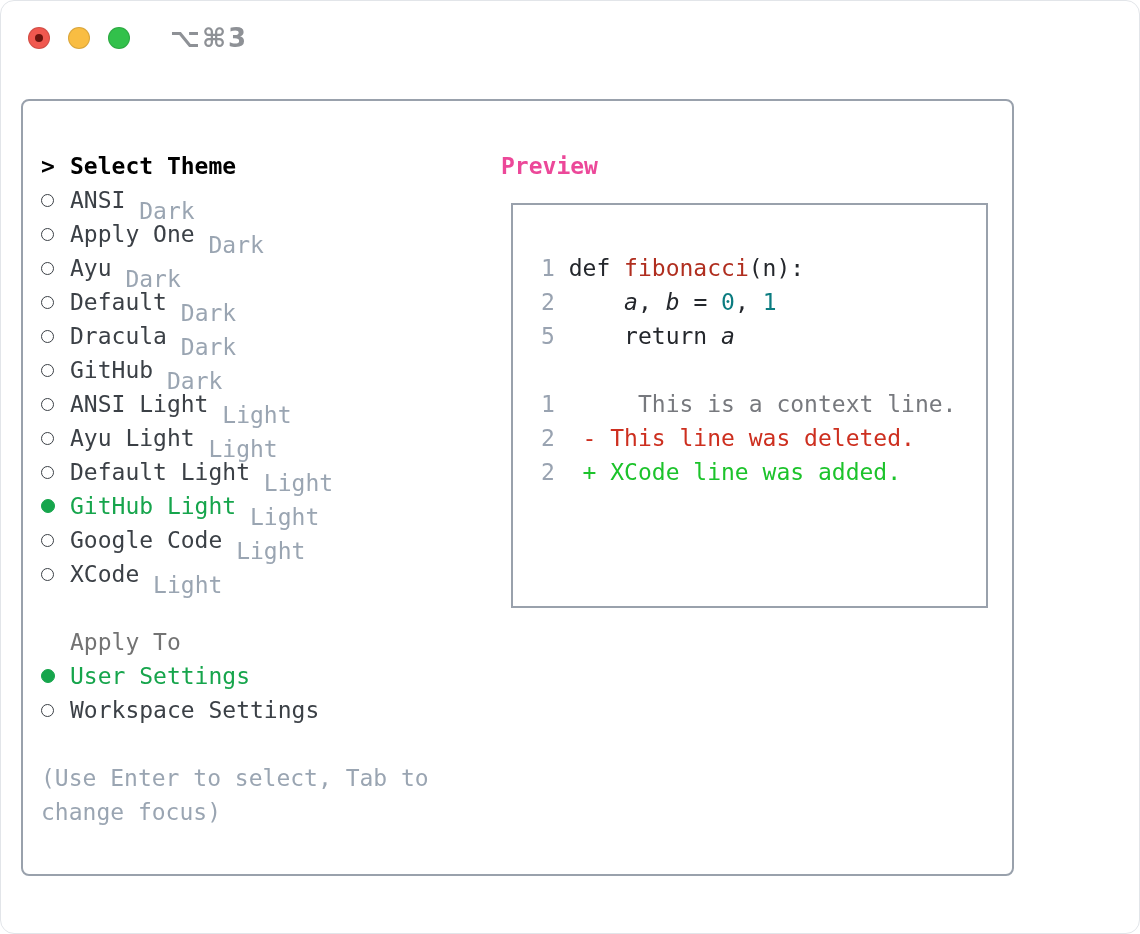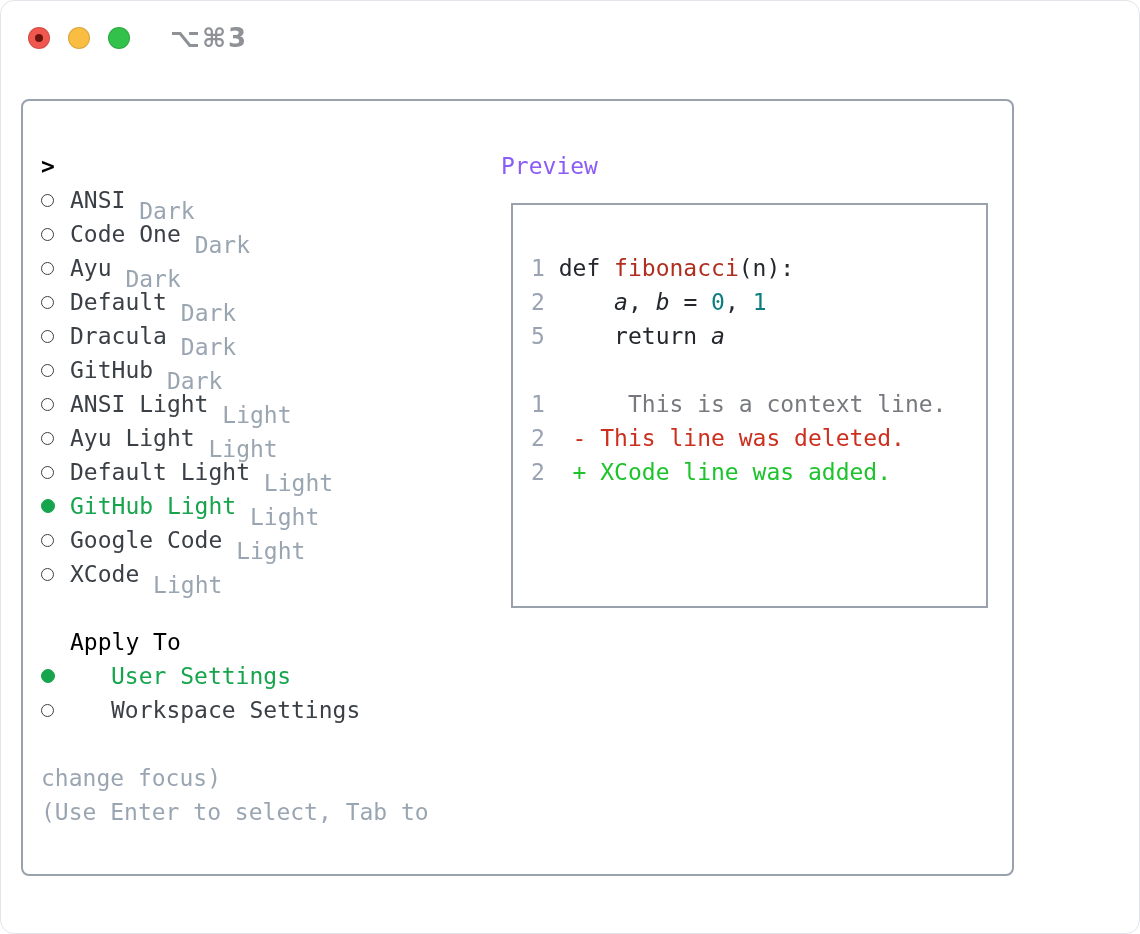--- a/index.html
+++ b/index.html
@@ -36,30 +36,30 @@
   .marker{flex:0 0 29px;display:flex;align-items:center;}
   .prompt{font-weight:bold;color:#000;}
   .header-label{font-weight:bold;color:#000;}
   .radio{width:13px;height:13px;border:1.5px solid var(--dark-text);
          border-radius:50%;display:inline-block;}
   .radio.sel{width:14px;height:14px;background:var(--sel-green);
          border-color:var(--sel-green);}
   .tname{color:var(--dark-text);}
   .tname.sel{color:var(--sel-green);}
   .variant{color:var(--muted-gray);margin-left:1ch;margin-top:21px;}
-  .apply-label{color:#000000;}
-  .opt-label{color:var(--dark-text);margin-left:41px;}
+  .apply-label{color:#737373;}
+  .opt-label{color:var(--dark-text);}
   .opt-label.sel{color:var(--sel-green);}
   .hint{color:var(--muted-gray);}
   
   #preview-label-row{height:34px;display:flex;align-items:center;}
-  #preview-label{font-size:23px;font-weight:normal;color:#8b5cf6;}
+  #preview-label{font-size:23px;font-weight:bold;color:#ec4899;}
   #preview-box{margin-left:10px;margin-top:20px;width:477px;height:405px;
       border:2px solid var(--panel-border);background:#fff;
-      padding:46px 8px 0 18px;overflow:hidden;}
+      padding:46px 8px 0 28px;overflow:hidden;}
   .cl{height:34px;line-height:34px;font-size:23px;white-space:pre;}
   .s-ln{color:var(--line-number-gray);}
   .s-d{color:var(--code-text);}
   .s-f{color:var(--func-red);}
   .s-n{color:var(--num-teal);}
   .s-b{color:var(--builtin-blue);}
   .s-v{color:var(--code-text);font-style:italic;}
   .s-ctx{color:var(--context-gray);}
   .s-del{color:var(--del-red);text-align:right;}
   .s-add{color:var(--add-green);}
@@ -74,25 +74,26 @@
     <span class="tl yellow"></span>
     <span class="tl green"></span>
     <span id="window-title">⌥⌘3</span>
   </div>
 
   <div id="main-panel">
 
     <div id="left-col">
       <div class="row">
         <span class="marker prompt">&gt;</span>
+        <span class="header-label">Select Theme</span>
       </div>
 
       <div id="theme-list">
           <div class="row"><span class="marker"><span class="radio"></span></span><span class="tname">ANSI</span><span class="variant">Dark</span></div>
-          <div class="row"><span class="marker"><span class="radio"></span></span><span class="tname">Code One</span><span class="variant">Dark</span></div>
+          <div class="row"><span class="marker"><span class="radio"></span></span><span class="tname">Apply One</span><span class="variant">Dark</span></div>
           <div class="row"><span class="marker"><span class="radio"></span></span><span class="tname">Ayu</span><span class="variant">Dark</span></div>
           <div class="row"><span class="marker"><span class="radio"></span></span><span class="tname">Default</span><span class="variant">Dark</span></div>
           <div class="row"><span class="marker"><span class="radio"></span></span><span class="tname">Dracula</span><span class="variant">Dark</span></div>
           <div class="row"><span class="marker"><span class="radio"></span></span><span class="tname">GitHub</span><span class="variant">Dark</span></div>
           <div class="row"><span class="marker"><span class="radio"></span></span><span class="tname">ANSI Light</span><span class="variant">Light</span></div>
           <div class="row"><span class="marker"><span class="radio"></span></span><span class="tname">Ayu Light</span><span class="variant">Light</span></div>
           <div class="row"><span class="marker"><span class="radio"></span></span><span class="tname">Default Light</span><span class="variant">Light</span></div>
           <div class="row"><span class="marker"><span class="radio sel"></span></span><span class="tname sel">GitHub Light</span><span class="variant">Light</span></div>
           <div class="row"><span class="marker"><span class="radio"></span></span><span class="tname">Google Code</span><span class="variant">Light</span></div>
           <div class="row"><span class="marker"><span class="radio"></span></span><span class="tname">XCode</span><span class="variant">Light</span></div>
@@ -106,24 +107,24 @@
       </div>
 
       <div id="apply-list">
           <div class="row"><span class="marker"><span class="radio sel"></span></span><span class="opt-label sel">User Settings</span></div>
           <div class="row"><span class="marker"><span class="radio"></span></span><span class="opt-label">Workspace Settings</span></div>
         </div>
 
       <div class="row"></div>
 
       <div class="row">
-        <span class="hint">change focus)</span>
+        <span class="hint">(Use Enter to select, Tab to</span>
       </div>
       <div class="row">
-        <span class="hint">(Use Enter to select, Tab to</span>
+        <span class="hint">change focus)</span>
       </div>
     </div>
 
     <div id="right-col">
       <div id="preview-label-row">
         <span id="preview-label">Preview</span>
       </div>
       <div id="preview-box">
           <div class="cl"><span class="s-ln">1</span><span class="s-d"> def </span><span class="s-f">fibonacci</span><span class="s-d">(n):</span></div>
           <div class="cl"><span class="s-ln">2</span><span class="s-d">     </span><span class="s-v">a</span><span class="s-d">, </span><span class="s-v">b</span><span class="s-d"> = </span><span class="s-n">0</span><span class="s-d">, </span><span class="s-n">1</span></div>

